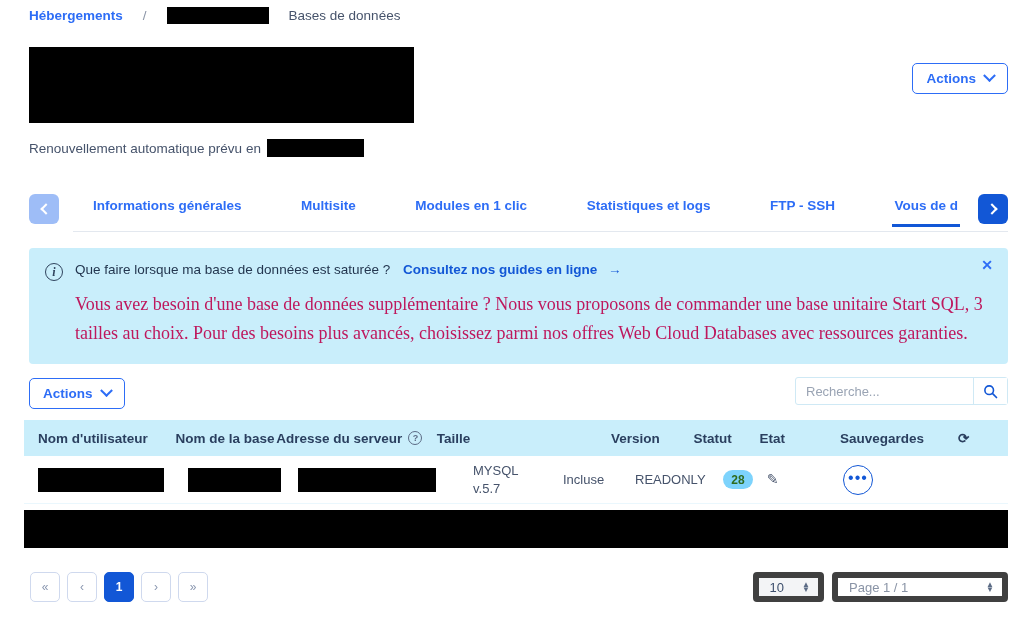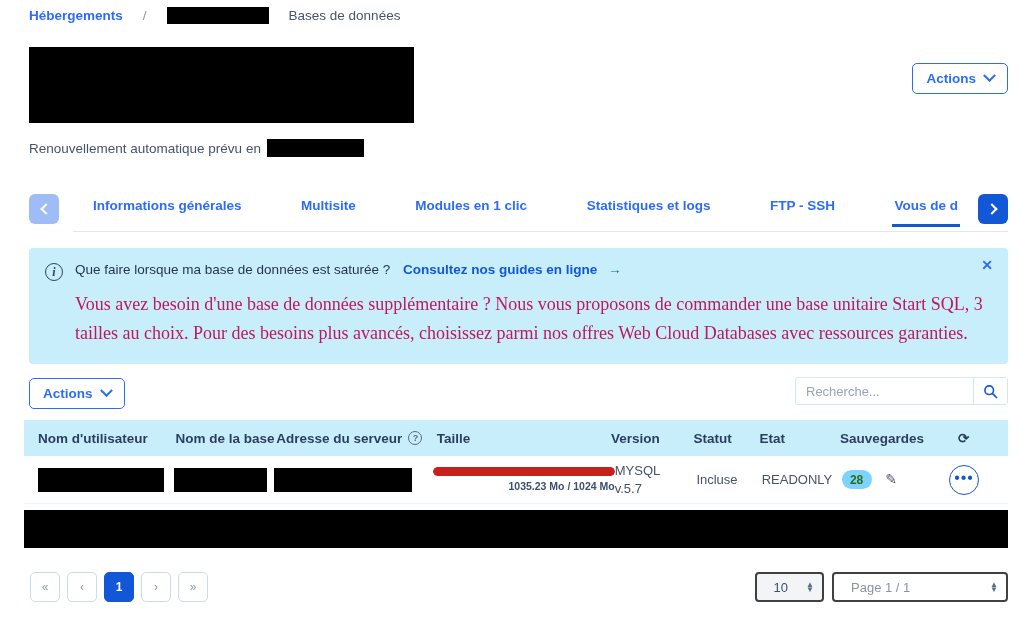--- a/index.html
+++ b/index.html
@@ -204,22 +204,22 @@
     border: 1px solid #cfd9ee; background: #fff; color: #8a97b0;
     font-size: 12px; cursor: pointer; font-family: inherit;
     display: flex; align-items: center; justify-content: center;
   }
   .pg.active { background: #1257d6; border-color: #1257d6; color: #fff; font-weight: 700; }
   .pg-right {
     position: absolute; right: 16px; top: 572px; display: flex; gap: 8px;
   }
   .sel {
     height: 30px; display: flex; align-items: center;
-    border: 2px solid #404040; border-radius: 4px;
-    padding: 0 8px 0 17px; font-size: 13px; cursor: pointer;
+    border: 6px solid #404040; border-radius: 4px;
+    padding: 0 8px 0 11px; font-size: 13px; cursor: pointer;
     background: #f3f4f6; color: #3d4f6d; gap: 18px;
   }
   .sel.wide { background: #fff; color: #8a94a6; width: 176px; justify-content: space-between; }
   .spin { display: flex; flex-direction: column; line-height: 5px; font-size: 8px; color: #5b6b85; }
 </style>
 </head>
 <body>
 
 <div class="breadcrumb">
   <span class="bc-link">Hébergements</span>
@@ -304,28 +304,20 @@
   <div class="trow">
     <div class="c-user">
       <span class="redact cell-redact" style="width:126px"></span>
     </div>
     <div class="c-base">
       <span class="redact cell-redact" style="width:93px"></span>
     </div>
     <div class="c-server">
       <span class="redact cell-redact" style="width:138px"></span>
     </div>
-    <div class="c-size">
-      <div class="sizebar-wrap">
-        <div class="sizebar">
-            <i id="size-fill" style="width: 100%; background: rgb(200, 32, 29);"></i>
-          </div>
-        <span class="size-text">1035.23 Mo / 1024 Mo</span>
-      </div>
-    </div>
     <div class="c-ver ver">
       <div>MYSQL</div>
       <div>v.5.7</div>
     </div>
     <div class="c-stat">Incluse</div>
     <div class="c-etat">READONLY</div>
     <div class="c-save">
       <span class="badge">28</span>
       <span class="edit-icon">✎</span>
     </div>

